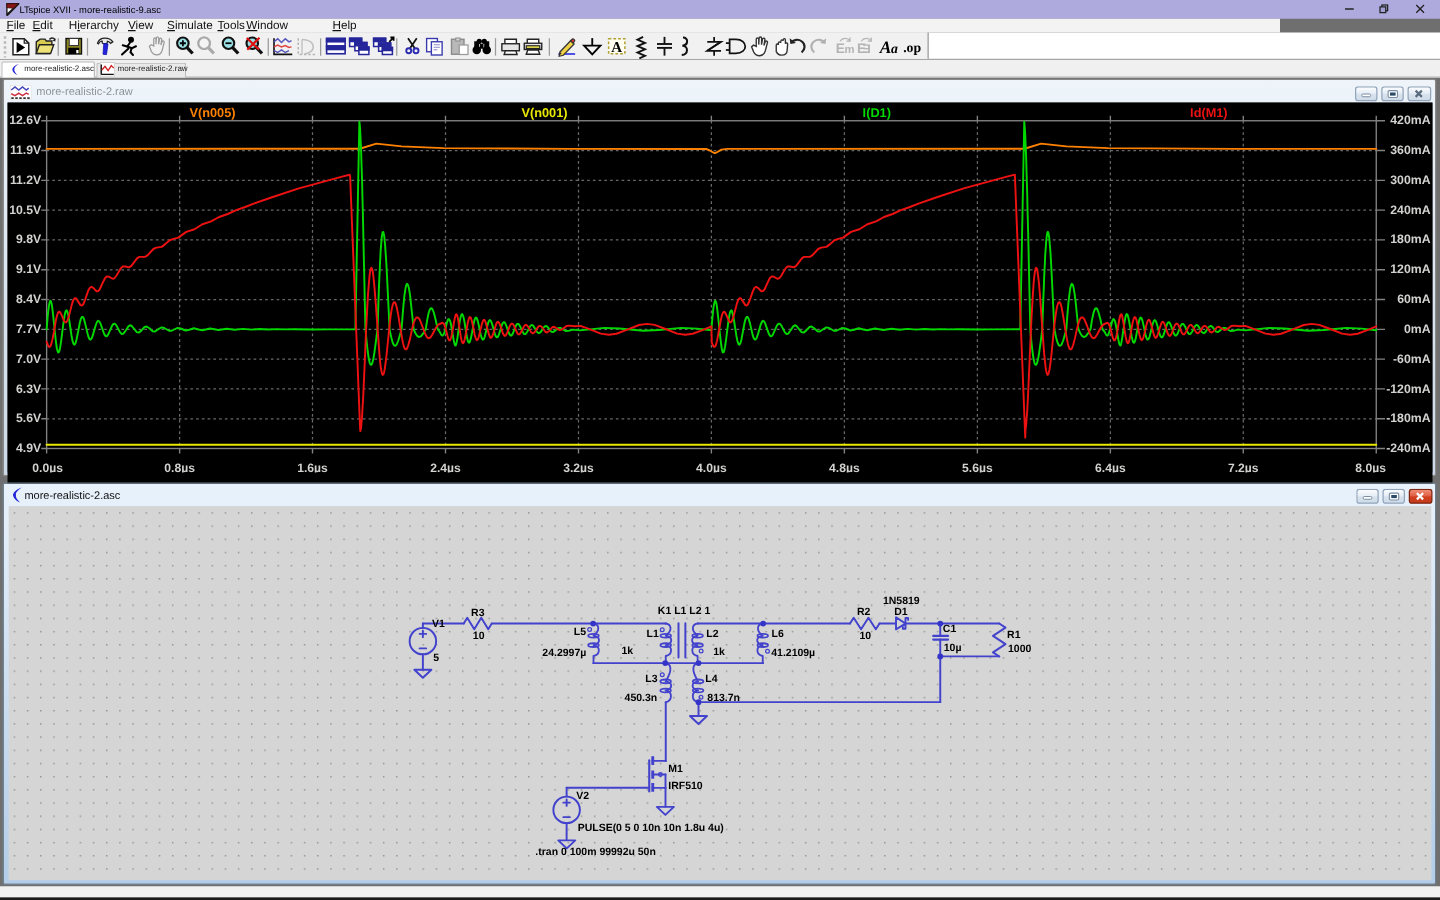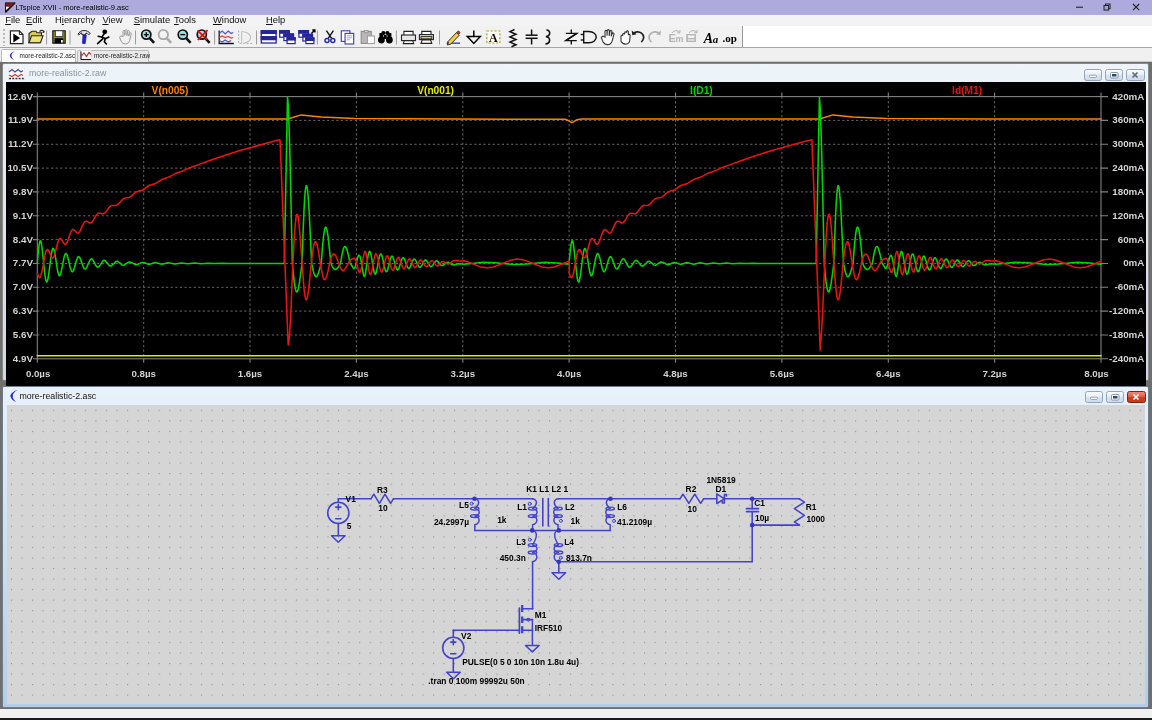--- a/index.html
+++ b/index.html
@@ -16,28 +16,28 @@
 </svg>
   <span style="position:absolute;left:15.5px;top:2.6px;font-size:7.5px;color:#000">LTspice XVII - more-realistic-9.asc</span>
   <svg class="abs" style="right:0;top:0" width="100" height="14" viewBox="0 0 100 14">
     <path d="M24,7.2 h7" stroke="#222" stroke-width="1.1"></path>
     <rect x="53.5" y="4" width="4.6" height="4.6" fill="none" stroke="#222" stroke-width="1"></rect>
     <rect x="52" y="5.5" width="4.6" height="4.6" fill="#a29ed6" stroke="#222" stroke-width="1"></rect>
     <path d="M81,4 l6.2,6.2 M81,10.2 L87.2,4" stroke="#222" stroke-width="1.1"></path>
   </svg>
 </div>
 
-<div class="abs" style="left:0;top:14.5px;width:1152px;height:11.5px;background:#f3f3f3;font-size:9.4px;color:#111">
+<div class="abs" style="left:0;top:14.5px;width:1024px;height:11.5px;background:#f3f3f3;font-size:9.4px;color:#111">
   <span style="position:absolute;left:5.2px;top:-0.8px"><u>F</u>ile</span>
       <span style="position:absolute;left:26px;top:-0.8px"><u>E</u>dit</span>
       <span style="position:absolute;left:55px;top:-0.8px">H<u>i</u>erarchy</span>
       <span style="position:absolute;left:102.4px;top:-0.8px"><u>V</u>iew</span>
       <span style="position:absolute;left:133.7px;top:-0.8px"><u>S</u>imulate</span>
       <span style="position:absolute;left:174px;top:-0.8px"><u>T</u>ools</span>
-      <span style="position:absolute;left:213px;top:-0.8px"><u>W</u>indow</span>
+      <span style="position:absolute;left:197px;top:-0.8px"><u>W</u>indow</span>
       <span style="position:absolute;left:266px;top:-0.8px"><u>H</u>elp</span>
 </div>
 
 <div class="abs" style="left:0;top:26px;width:1152px;height:22px;background:#ffffff;border-bottom:1px solid #a5a5a5">
   <div class="abs" style="left:0;top:0;width:743px;height:21px;background:#f1f1f1;border-right:1px solid #9b9b9b"></div>
   <svg class="abs" style="left:0;top:-26px" width="1152" height="48" viewBox="0 0 1152 48">
   <line x1="4" y1="29" x2="4" y2="46" stroke="#b8b8b8" stroke-width="2" stroke-dasharray="2,2"></line>
 <g transform="translate(16.7,0)">
           <path d="M-6.3,30.9 h9 l3.6,3.6 v9.2 h-12.6 z" fill="#fff" stroke="#222" stroke-width="1.2"></path>
 <path d="M2.7,30.9 v3.6 h3.6" fill="none" stroke="#222" stroke-width="1"></path>

